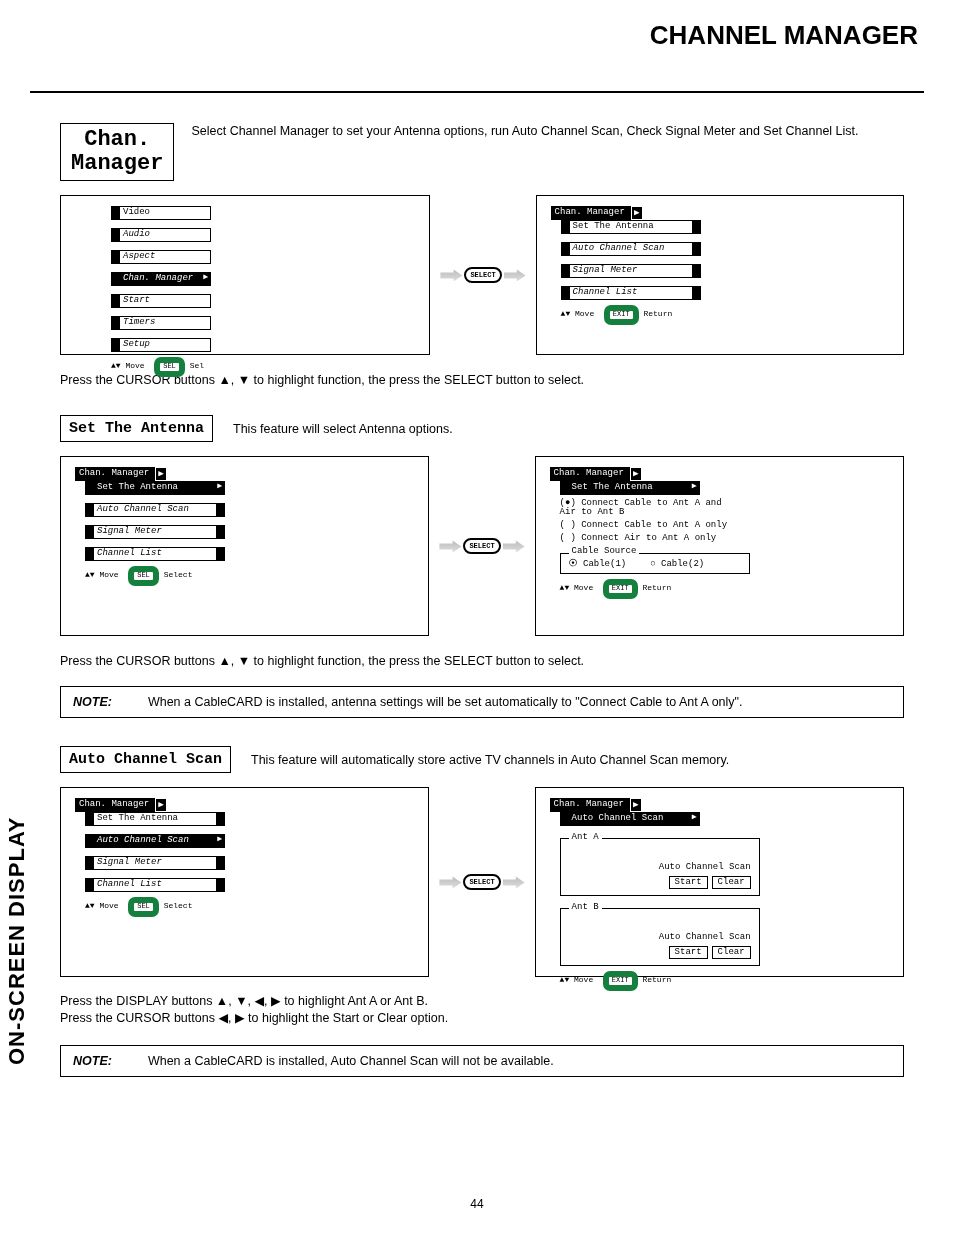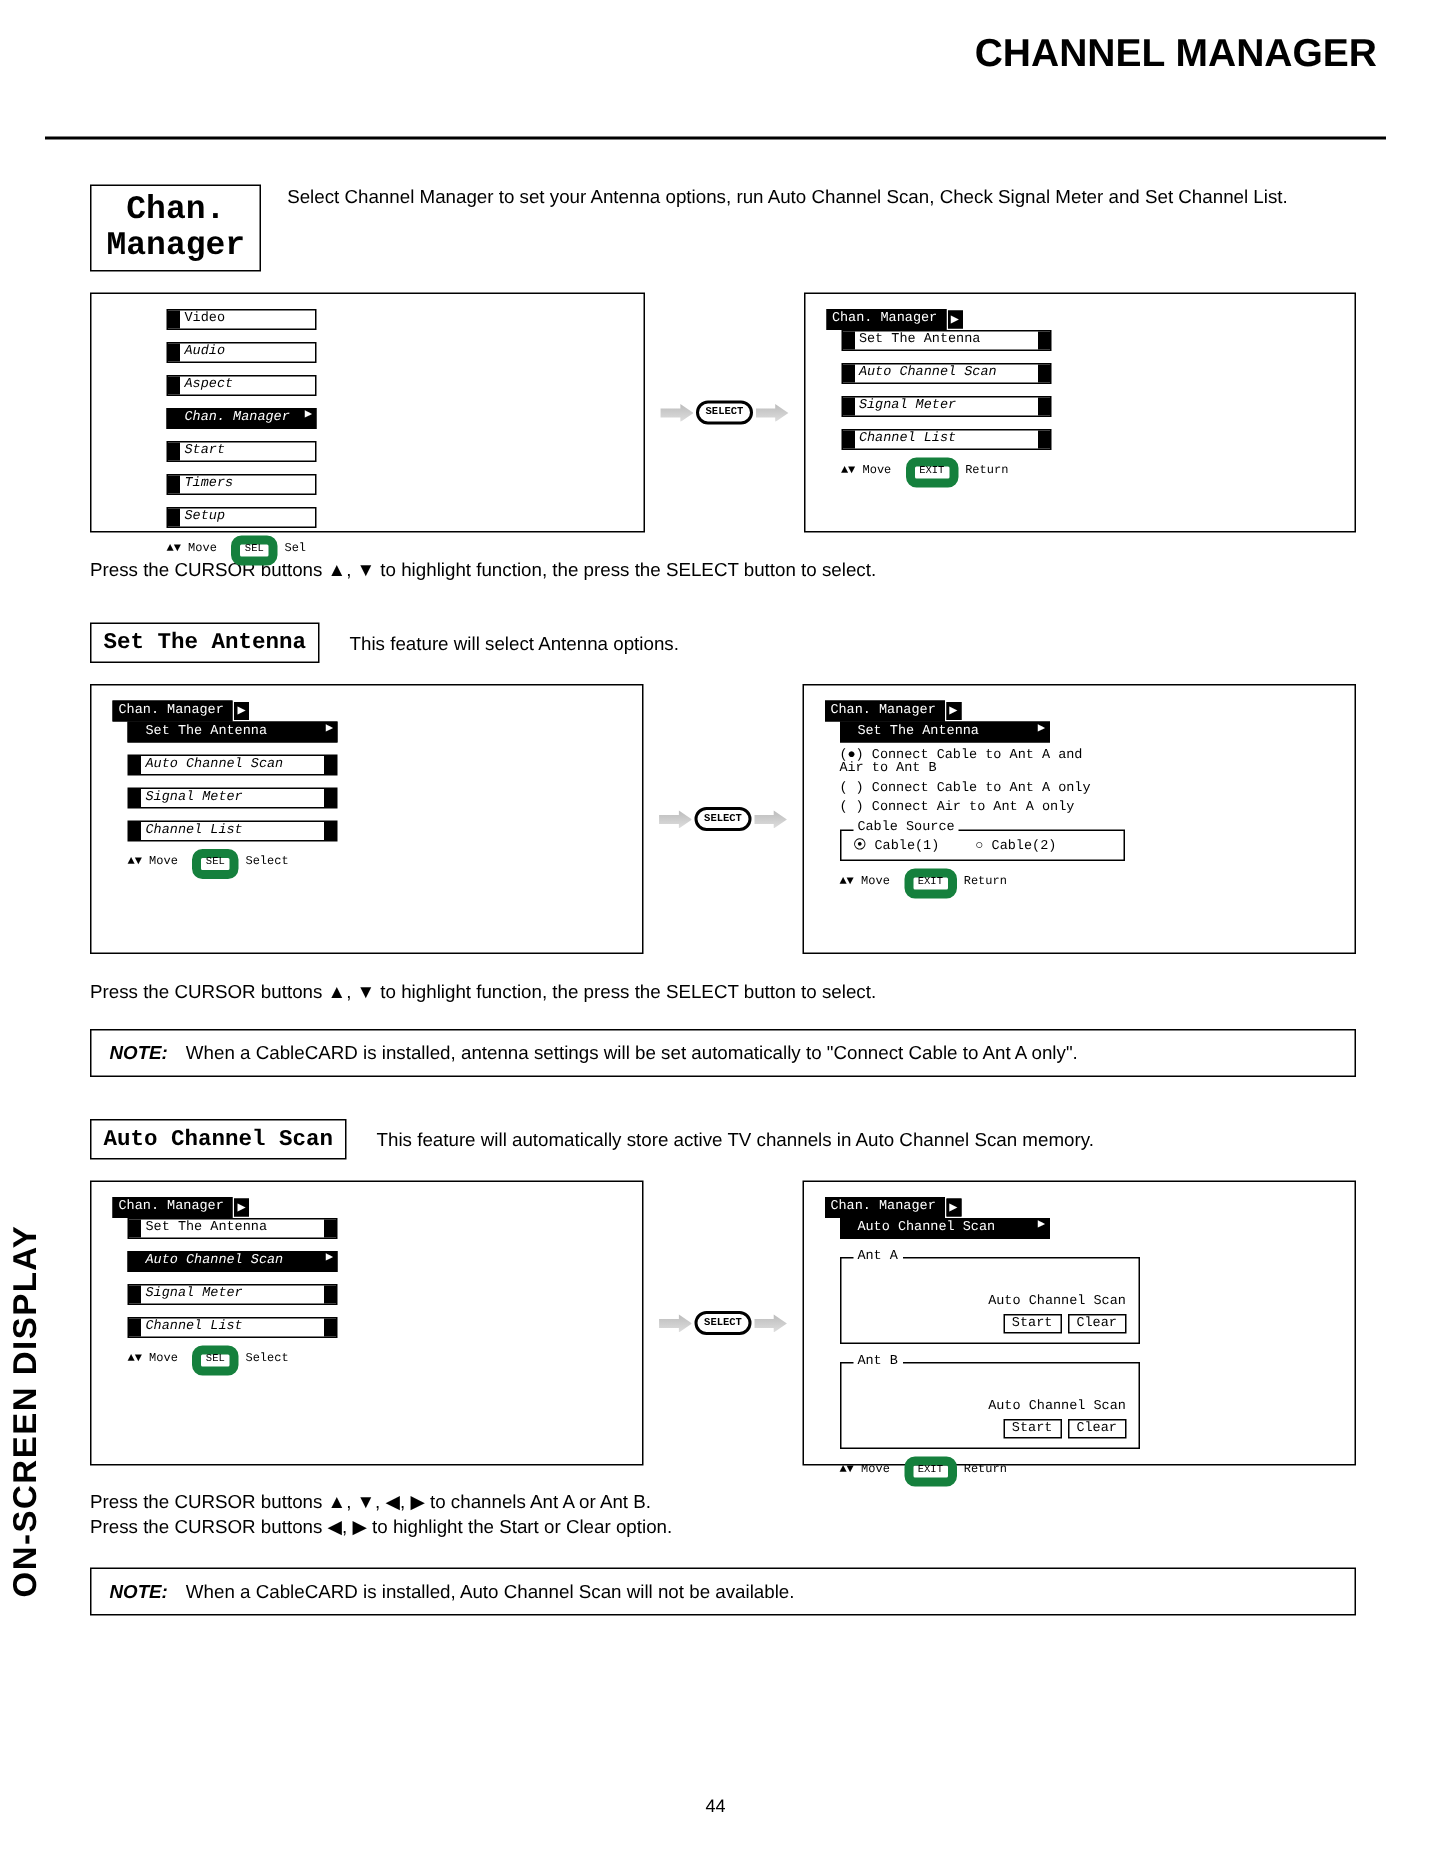--- a/index.html
+++ b/index.html
@@ -52,21 +52,21 @@
   .cable-opts{ display:flex; gap:24px;}
 
   
   .acs-section{ border:1px solid #000; position:relative; margin-top:12px; padding:24px 8px 6px; font-family:"Courier New", monospace; font-size:9px;}
   .acs-section .legend{ position:absolute; top:-6px; left:8px; background:#fff; padding:0 3px;}
   .acs-line{ text-align:right; margin-bottom:4px;}
   .btns{ text-align:right;}
   .btn{ display:inline-block; border:1px solid #000; padding:1px 5px; margin-left:4px; font-size:9px;}
 
   .notebox{ border:1px solid #000; padding:8px 12px; margin-top:18px; font-size:12.5px;}
-  .notebox .nl{ font-style:italic; font-weight:bold; margin-right:12px;}
+  .notebox .nl{ font-style:italic; font-weight:bold; margin-right:36px;}
 
   .section-heading-row{ display:flex; align-items:center; gap:20px; margin-top:28px;}
   .section-heading-row .desc{ font-size:12.5px;}
 
   .acs-block{ margin-top:14px;}
   .multi-instr{ font-size:12.5px; line-height:1.35; margin-top:16px;}
 
   .page-num{ position:absolute; bottom:24px; left:0; right:0; text-align:center; font-size:12px;}
 </style>
 </head>
@@ -303,21 +303,21 @@
               <div class="acs-line">Auto Channel Scan</div>
               <div class="btns"><span class="btn">Start</span><span class="btn">Clear</span></div>
             </div>
             <div class="menu-footer">▲▼ <span>Move</span> &nbsp;<span class="sel-btn">EXIT</span> <span>Return</span></div>
           </div>
         </div>
       </div>
     </div>
 
     <div class="multi-instr">
-      <div>Press the CURSOR buttons ▲, ▼, ◀, ▶ to channels Ant A or Ant B.</div>
+      <div>Press the DISPLAY buttons ▲, ▼, ◀, ▶ to highlight Ant A or Ant B.</div>
       <div>Press the CURSOR buttons ◀, ▶ to highlight the Start or Clear option.</div>
     </div>
 
     <div class="notebox">
       <span class="nl">NOTE:</span><span>When a CableCARD is installed, Auto Channel Scan will not be available.</span>
     </div>
 
   </div>
 
   <div class="page-num">44</div>

